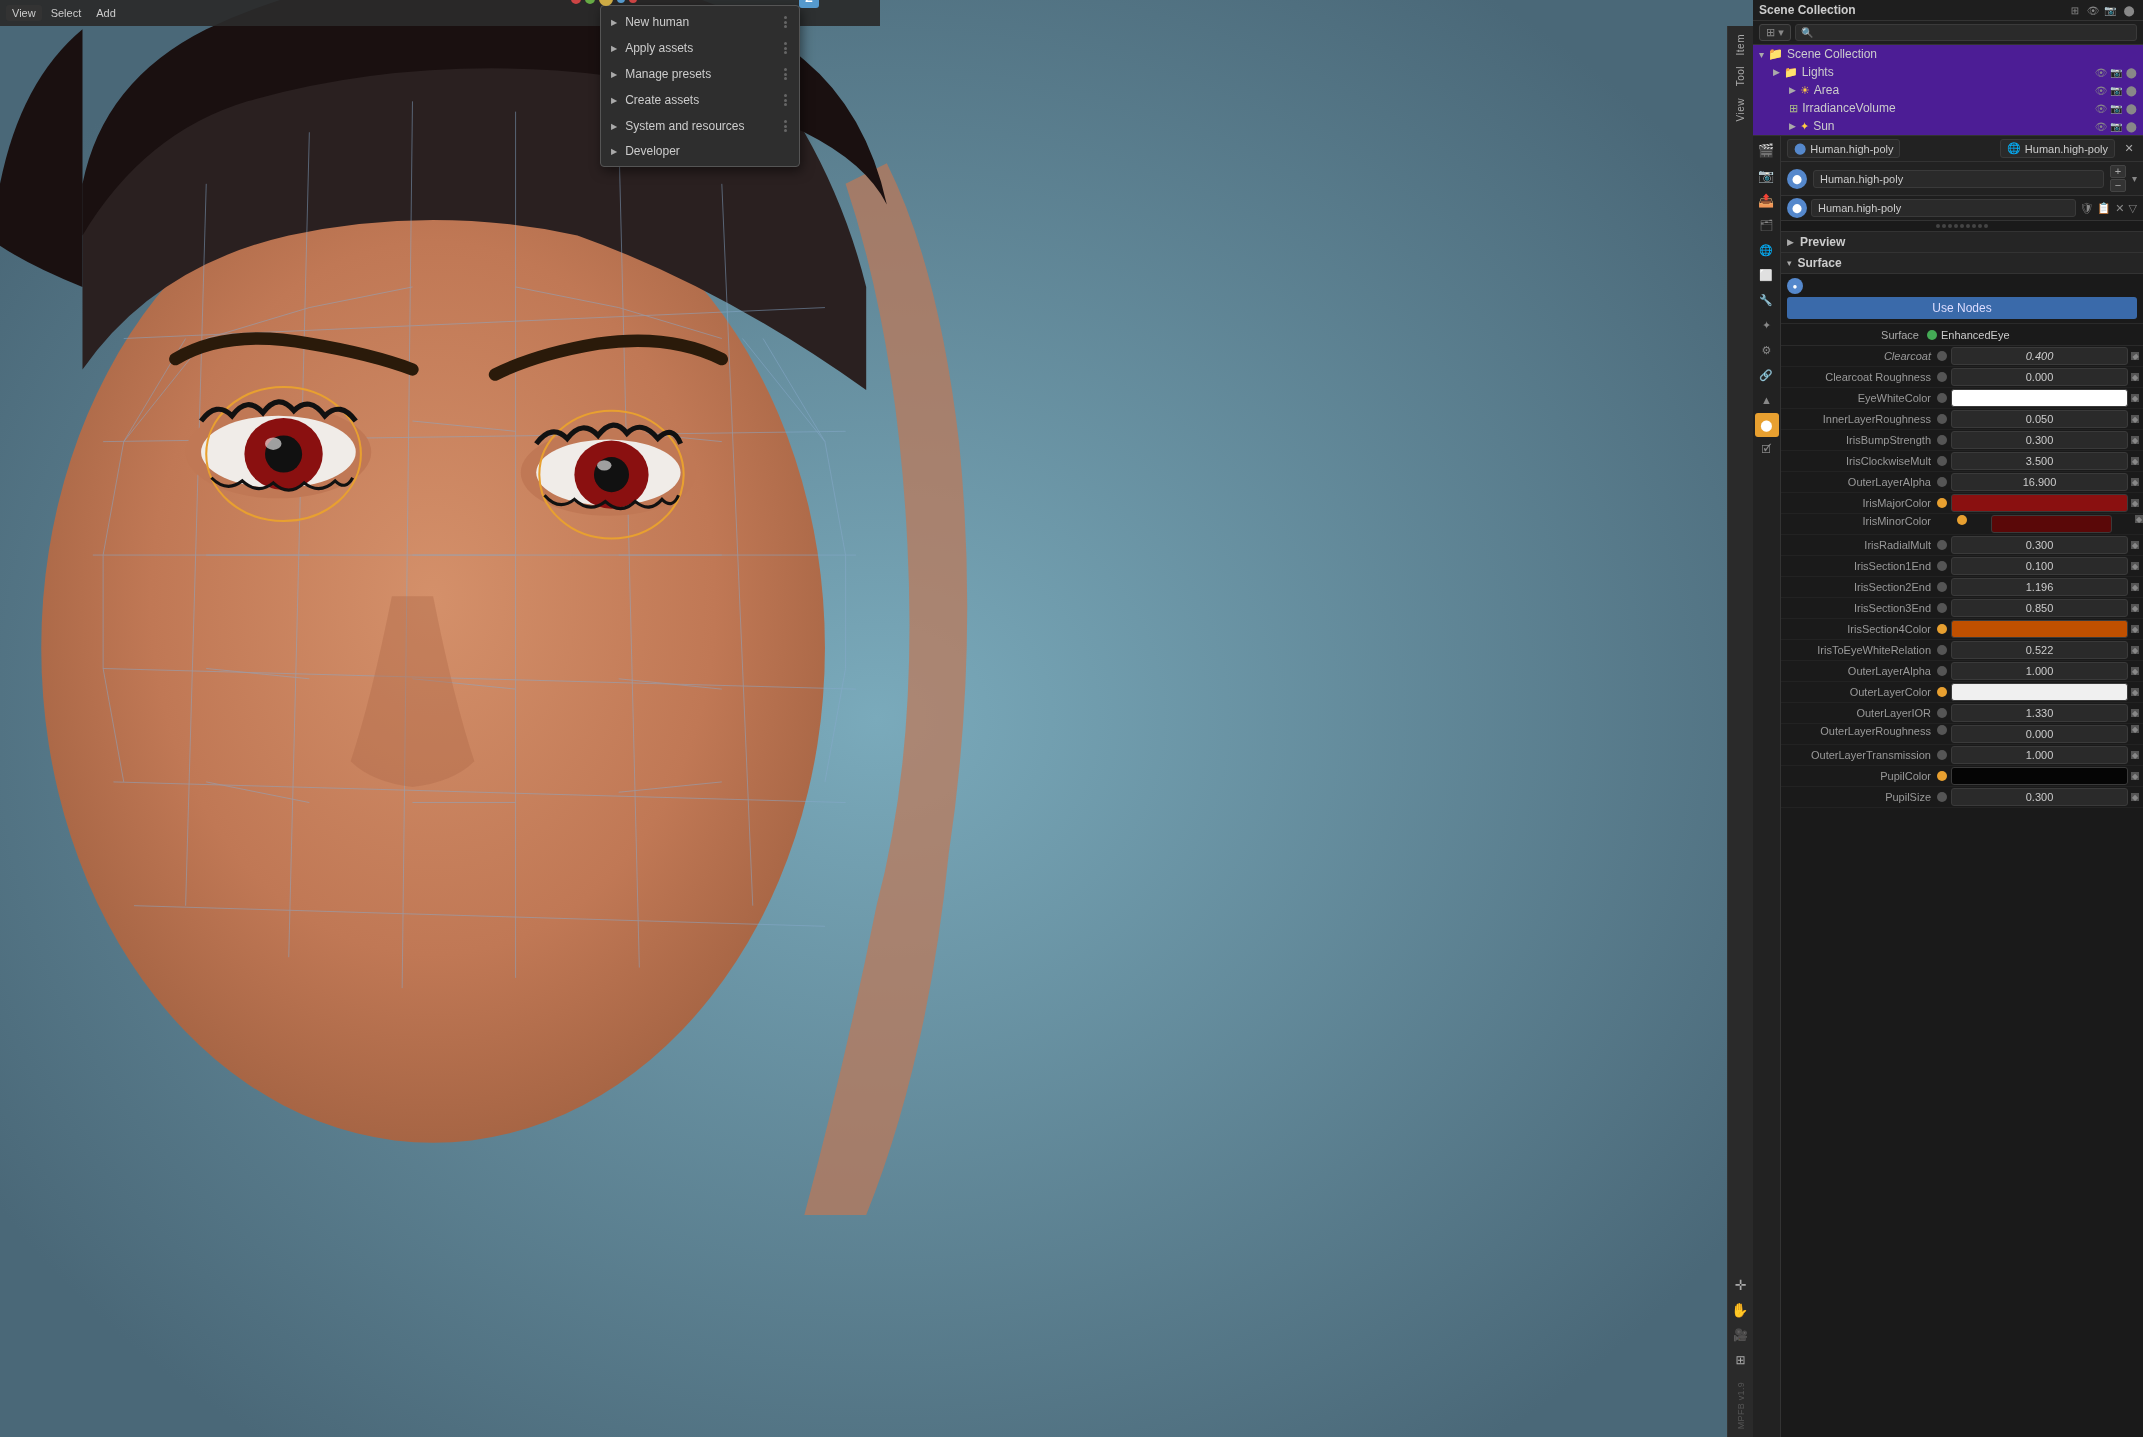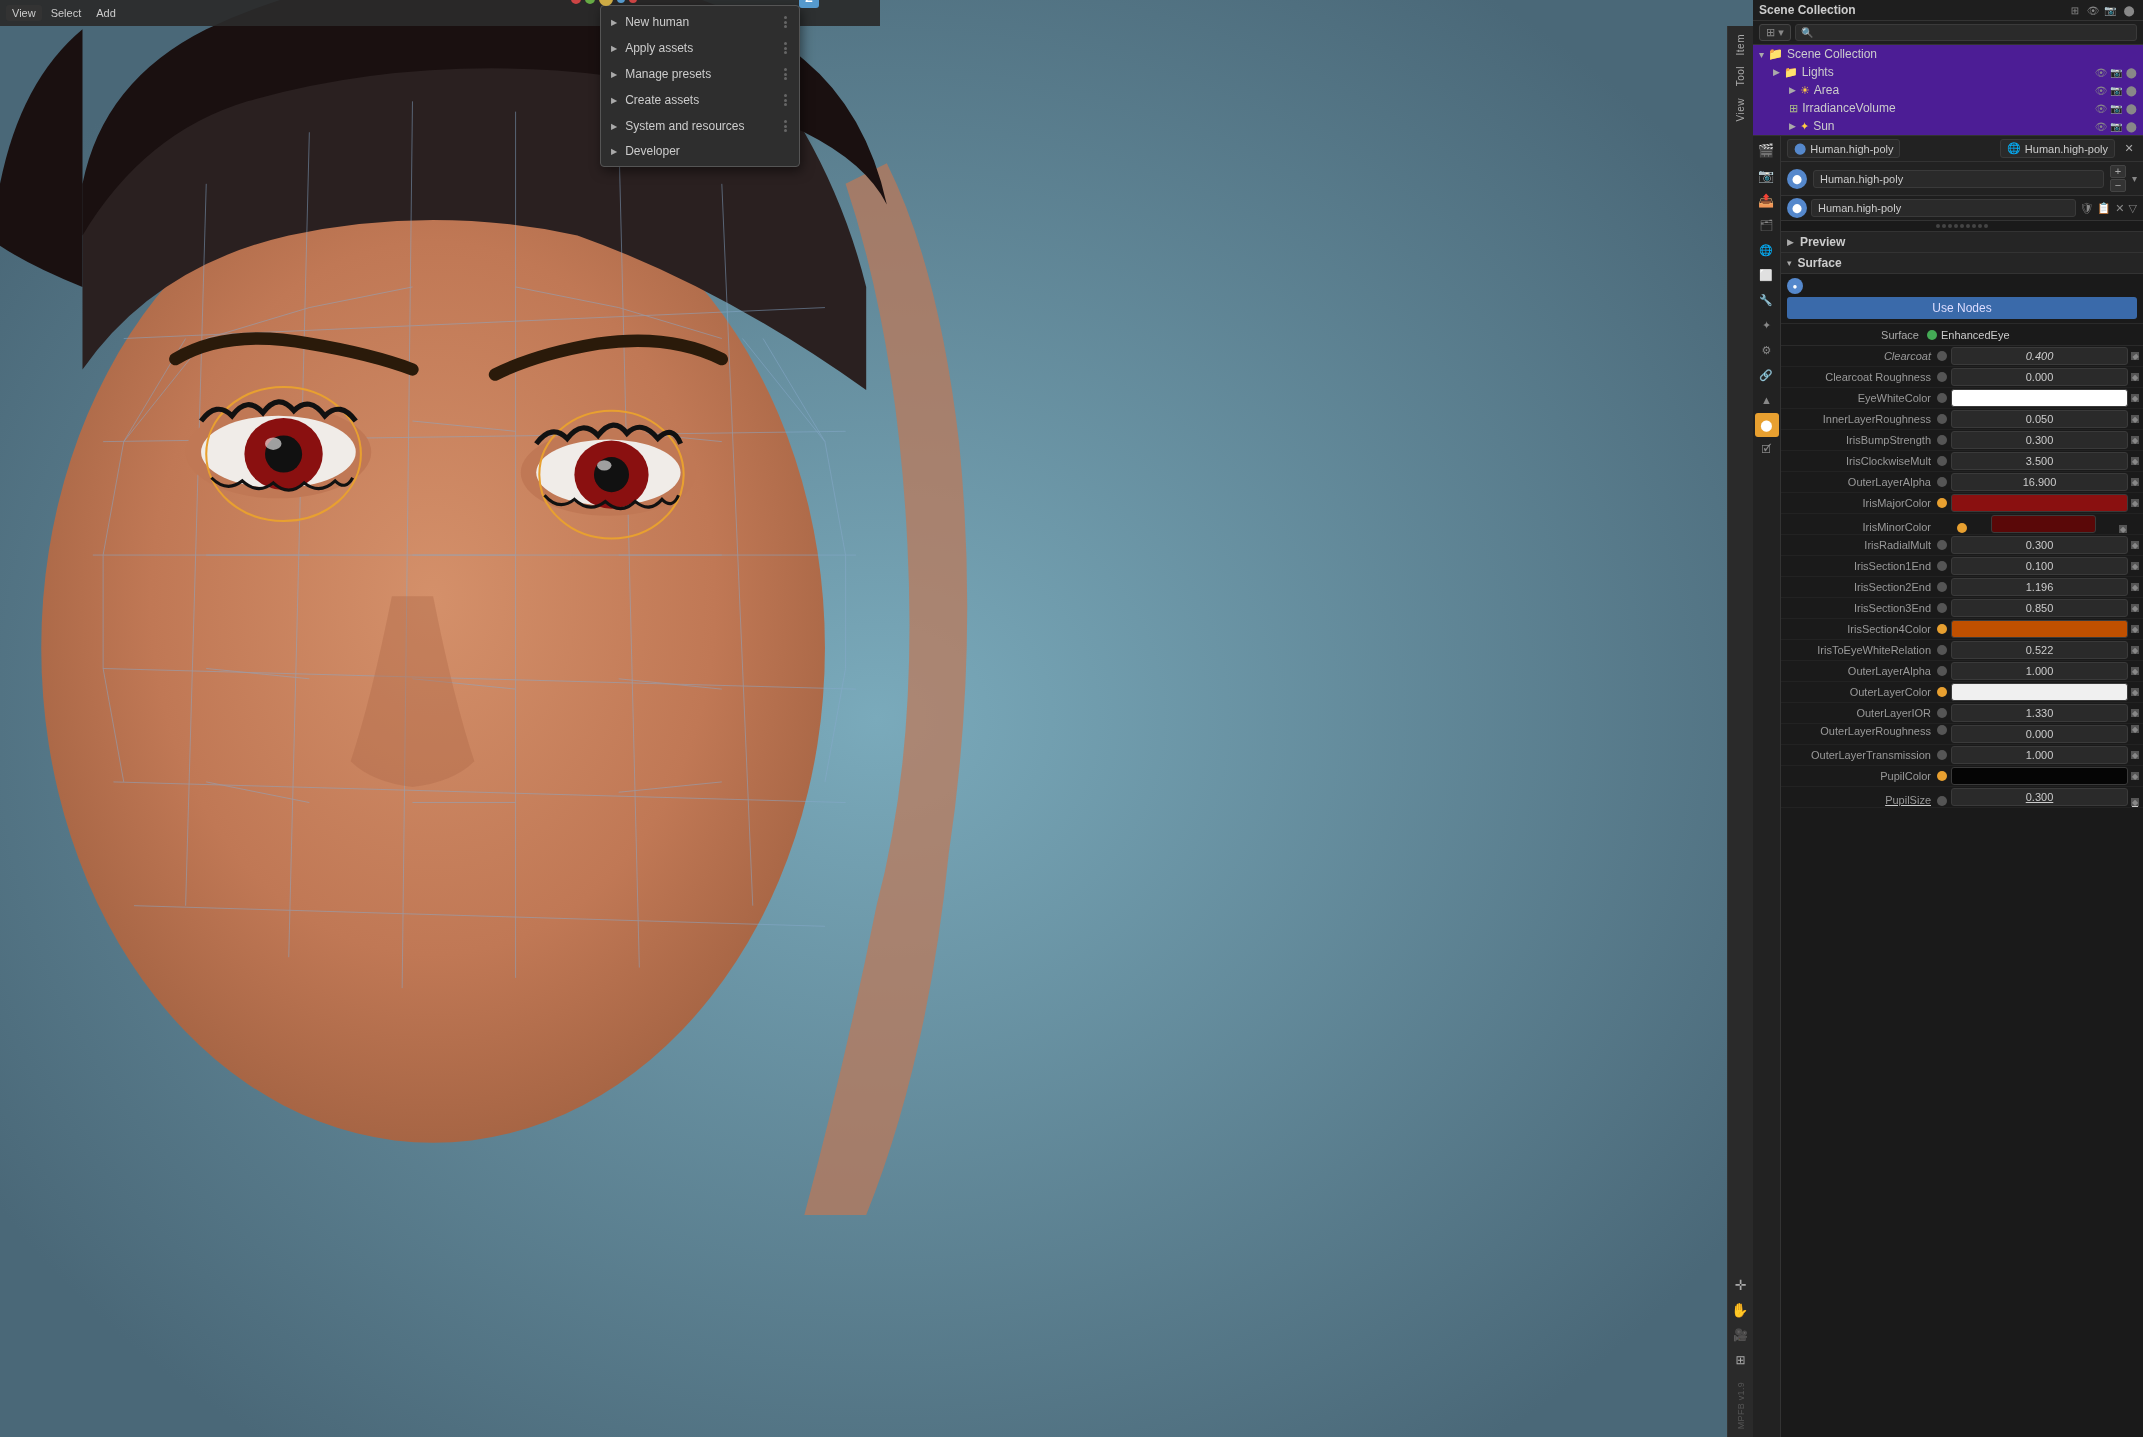--- a/index.html
+++ b/index.html
@@ -501,21 +501,21 @@
               <div style="width: 10px; height: 10px; border-radius: 50%; background: rgb(85, 85, 85); margin-right: 4px; flex-shrink: 0; cursor: pointer;"></div>
               <div style="background: rgb(42, 42, 42); border: 1px solid rgb(58, 58, 58); border-radius: 3px; font-size: 11px; color: rgb(204, 204, 204); text-align: center; padding: 1px 4px; min-width: 70px; height: 18px; display: flex; align-items: center; justify-content: center; flex: 1 1 0%; cursor: ew-resize;">16.900</div>
               <div style="width: 8px; height: 8px; border-radius: 0px; background: rgb(85, 85, 85); flex-shrink: 0; cursor: pointer; margin-left: 3px; font-size: 8px; color: rgb(136, 136, 136); display: flex; align-items: center; justify-content: center;">◆</div>
             </div>
             <div style="display: flex; align-items: center; padding: 1px 4px 1px 6px; min-height: 20px; border-bottom: 1px solid rgb(34, 34, 34);">
               <span style="min-width: 150px; text-align: right; padding-right: 6px; font-size: 11px; color: rgb(153, 153, 153);">IrisMajorColor</span>
               <div style="width: 10px; height: 10px; border-radius: 50%; background: rgb(232, 160, 48); margin-right: 4px; flex-shrink: 0; cursor: pointer;"></div>
               <div style="height: 18px; flex: 1 1 0%; border-radius: 3px; border: 1px solid rgb(58, 58, 58); cursor: pointer; background: rgb(138, 16, 16);"></div>
               <div style="width: 8px; height: 8px; border-radius: 0px; background: rgb(85, 85, 85); flex-shrink: 0; cursor: pointer; margin-left: 3px; font-size: 8px; color: rgb(136, 136, 136); display: flex; align-items: center; justify-content: center;">◆</div>
             </div>
-            <div style="display: flex; align-items: flex-end; padding: 1px 16px 1px 6px; min-height: 20px; border-bottom: 1px solid rgb(34, 34, 34); gap: 20px;">
+            <div style="display: flex; align-items: flex-start; padding: 1px 0 1px 6px; min-height: 20px; border-bottom: 1px solid rgb(34, 34, 34); gap: 20px;">
               <span style="min-width: 150px; text-align: right; padding-right: 6px; font-size: 11px; color: rgb(153, 153, 153);">IrisMinorColor</span>
               <div style="width: 10px; height: 10px; border-radius: 50%; background: rgb(232, 160, 48); margin-right: 4px; flex-shrink: 0; cursor: pointer;"></div>
               <div style="height: 18px; flex: 1 1 0%; border-radius: 3px; border: 1px solid rgb(58, 58, 58); cursor: pointer; background: rgb(90, 8, 8);"></div>
               <div style="width: 8px; height: 8px; border-radius: 0px; background: rgb(85, 85, 85); flex-shrink: 0; cursor: pointer; margin-left: 3px; font-size: 8px; color: rgb(136, 136, 136); display: flex; align-items: center; justify-content: center;">◆</div>
             </div>
             <div style="display: flex; align-items: center; padding: 1px 4px 1px 6px; min-height: 20px; border-bottom: 1px solid rgb(34, 34, 34);">
               <span style="min-width: 150px; text-align: right; padding-right: 6px; font-size: 11px; color: rgb(153, 153, 153);">IrisRadialMult</span>
               <div style="width: 10px; height: 10px; border-radius: 50%; background: rgb(85, 85, 85); margin-right: 4px; flex-shrink: 0; cursor: pointer;"></div>
               <div style="background: rgb(42, 42, 42); border: 1px solid rgb(58, 58, 58); border-radius: 3px; font-size: 11px; color: rgb(204, 204, 204); text-align: center; padding: 1px 4px; min-width: 70px; height: 18px; display: flex; align-items: center; justify-content: center; flex: 1 1 0%; cursor: ew-resize;">0.300</div>
               <div style="width: 8px; height: 8px; border-radius: 0px; background: rgb(85, 85, 85); flex-shrink: 0; cursor: pointer; margin-left: 3px; font-size: 8px; color: rgb(136, 136, 136); display: flex; align-items: center; justify-content: center;">◆</div>
@@ -579,21 +579,21 @@
               <div style="width: 10px; height: 10px; border-radius: 50%; background: rgb(85, 85, 85); margin-right: 4px; flex-shrink: 0; cursor: pointer;"></div>
               <div style="background: rgb(42, 42, 42); border: 1px solid rgb(58, 58, 58); border-radius: 3px; font-size: 11px; color: rgb(204, 204, 204); text-align: center; padding: 1px 4px; min-width: 70px; height: 18px; display: flex; align-items: center; justify-content: center; flex: 1 1 0%; cursor: ew-resize;">1.000</div>
               <div style="width: 8px; height: 8px; border-radius: 0px; background: rgb(85, 85, 85); flex-shrink: 0; cursor: pointer; margin-left: 3px; font-size: 8px; color: rgb(136, 136, 136); display: flex; align-items: center; justify-content: center;">◆</div>
             </div>
             <div style="display: flex; align-items: center; padding: 1px 4px 1px 6px; min-height: 20px; border-bottom: 1px solid rgb(34, 34, 34);">
               <span style="min-width: 150px; text-align: right; padding-right: 6px; font-size: 11px; color: rgb(153, 153, 153);">PupilColor</span>
               <div style="width: 10px; height: 10px; border-radius: 50%; background: rgb(232, 160, 48); margin-right: 4px; flex-shrink: 0; cursor: pointer;"></div>
               <div style="height: 18px; flex: 1 1 0%; border-radius: 3px; border: 1px solid rgb(58, 58, 58); cursor: pointer; background: rgb(5, 5, 5);"></div>
               <div style="width: 8px; height: 8px; border-radius: 0px; background: rgb(85, 85, 85); flex-shrink: 0; cursor: pointer; margin-left: 3px; font-size: 8px; color: rgb(136, 136, 136); display: flex; align-items: center; justify-content: center;">◆</div>
             </div>
-            <div style="display: flex; align-items: flex-end; padding: 1px 4px 1px 6px; min-height: 20px; border-bottom: 1px solid rgb(34, 34, 34); text-decoration: underline;">
+            <div style="display: flex; align-items: center; padding: 1px 4px 1px 6px; min-height: 20px; border-bottom: 1px solid rgb(34, 34, 34);">
               <span style="min-width: 150px; text-align: right; padding-right: 6px; font-size: 11px; color: rgb(153, 153, 153);">PupilSize</span>
               <div style="width: 10px; height: 10px; border-radius: 50%; background: rgb(85, 85, 85); margin-right: 4px; flex-shrink: 0; cursor: pointer;"></div>
               <div style="background: rgb(42, 42, 42); border: 1px solid rgb(58, 58, 58); border-radius: 3px; font-size: 11px; color: rgb(204, 204, 204); text-align: center; padding: 1px 4px; min-width: 70px; height: 18px; display: flex; align-items: center; justify-content: center; flex: 1 1 0%; cursor: ew-resize;">0.300</div>
               <div style="width: 8px; height: 8px; border-radius: 0px; background: rgb(85, 85, 85); flex-shrink: 0; cursor: pointer; margin-left: 3px; font-size: 8px; color: rgb(136, 136, 136); display: flex; align-items: center; justify-content: center;">◆</div>
             </div>
           </div>
       </div>
     </div>
   </div>
 </div>

